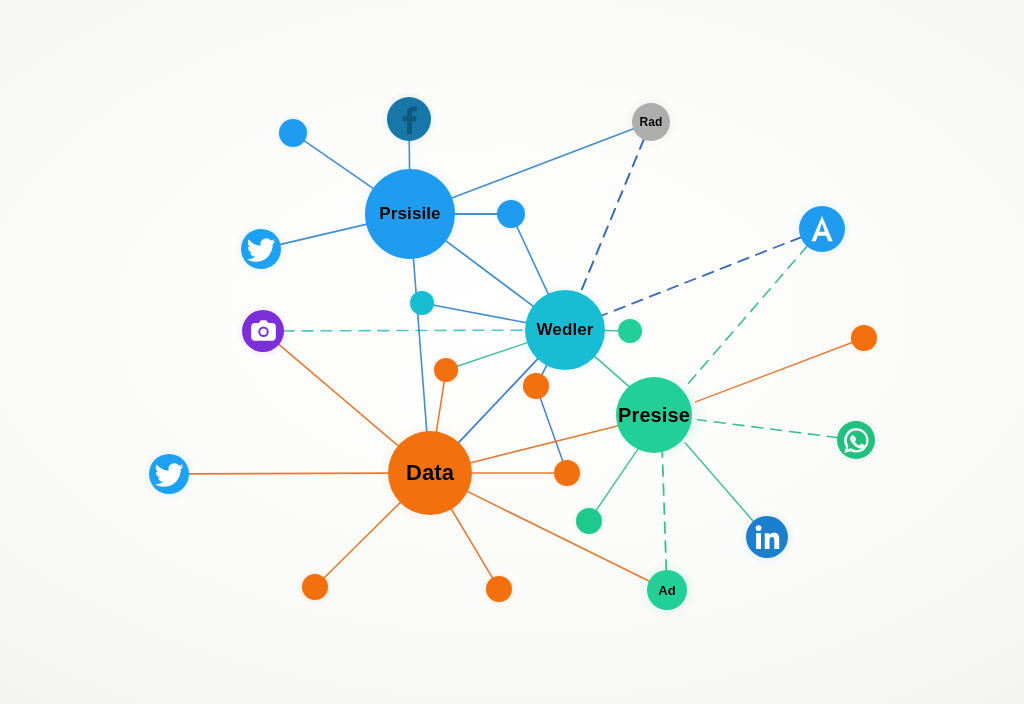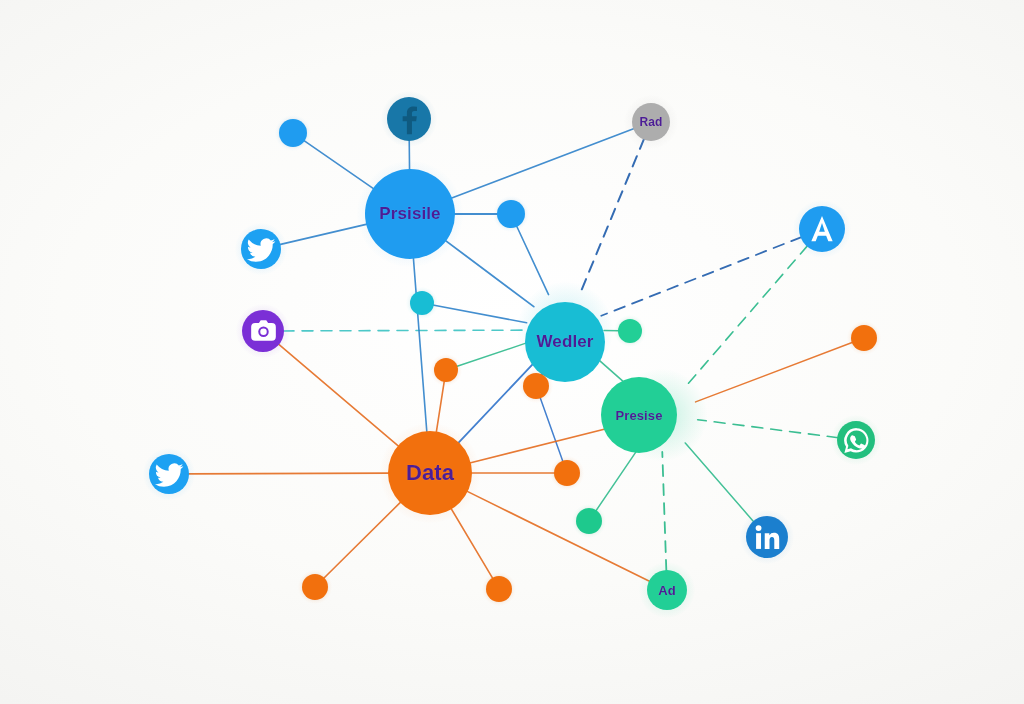--- a/index.html
+++ b/index.html
@@ -30,21 +30,21 @@
   .node {
     position: absolute;
     border-radius: 50%;
     display: flex;
     align-items: center;
     justify-content: center;
     box-sizing: border-box;
     transform: translate(-50%, -50%);
   }
   .hub-node {
-    color: #4c1d95;
+    color: #000000;
     font-weight: bold;
     letter-spacing: 0.1px;
     text-shadow: 0 0 1px rgba(255,255,255,0.25);
   }
   .hub-label {
     pointer-events: none;
     white-space: nowrap;
   }
   .icon-node svg { display: block; }
   .dot-node { box-shadow: 0 0 3px rgba(0,0,0,0.05); }
@@ -92,25 +92,25 @@
       <line x1="450.9601563691695" y1="508.23736433077767" x2="492.86532008707235" y2="578.6866250739188" stroke="#e4691a" stroke-width="1.6" stroke-linecap="round" opacity="0.88"></line>
       <line x1="466.76411609027195" y1="491.1493737660836" x2="649.962970592313" y2="581.5893145962051" stroke="#e4691a" stroke-width="1.6" stroke-linecap="round" opacity="0.88"></line>
       <line x1="426.8433742313136" y1="432.1216962955107" x2="413.3875983859074" y2="257.8693990975007" stroke="#2a7fc9" stroke-width="1.6" stroke-linecap="round" opacity="0.88"></line>
     </svg>
   <div id="nodes-layer">
       <div class="glow" style="left: 410px; top: 214px; width: 106px; height: 106px; background: radial-gradient(circle, rgba(31, 156, 240, 0.267) 0%, rgba(31, 156, 240, 0.094) 45%, rgba(255, 255, 255, 0) 72%);"></div>
       <div class="node hub-node" style="left: 410px; top: 214px; width: 90px; height: 90px; background: rgb(31, 156, 240); font-size: 17px;">
         <span class="hub-label">Prsisile</span>
       </div>
       <div class="glow" style="left: 565px; top: 330px; width: 96px; height: 96px; background: radial-gradient(circle, rgba(24, 189, 212, 0.267) 0%, rgba(24, 189, 212, 0.094) 45%, rgba(255, 255, 255, 0) 72%);"></div>
-      <div class="node hub-node" style="left: 565px; top: 342px; width: 80px; height: 80px; background: rgb(24, 189, 212); font-size: 17px;">
+      <div class="node hub-node" style="left: 565px; top: 330px; width: 80px; height: 80px; background: rgb(24, 189, 212); font-size: 17px;">
         <span class="hub-label">Wedler</span>
       </div>
       <div class="glow" style="left: 661px; top: 415px; width: 92px; height: 92px; background: radial-gradient(circle, rgba(34, 207, 150, 0.267) 0%, rgba(34, 207, 150, 0.094) 45%, rgba(255, 255, 255, 0) 72%);"></div>
-      <div class="node hub-node" style="left: 639px; top: 415px; width: 76px; height: 76px; background: rgb(34, 207, 150); font-size: 13px;">
+      <div class="node hub-node" style="left: 654px; top: 415px; width: 76px; height: 76px; background: rgb(34, 207, 150); font-size: 20px;">
         <span class="hub-label">Presise</span>
       </div>
       <div class="glow" style="left: 430px; top: 473px; width: 100px; height: 100px; background: radial-gradient(circle, rgba(242, 112, 13, 0.267) 0%, rgba(242, 112, 13, 0.094) 45%, rgba(255, 255, 255, 0) 72%);"></div>
       <div class="node hub-node" style="left: 430px; top: 473px; width: 84px; height: 84px; background: rgb(242, 112, 13); font-size: 22px;">
         <span class="hub-label">Data</span>
       </div>
       <div class="glow" style="left: 651px; top: 122px; width: 54px; height: 54px; background: radial-gradient(circle, rgba(173, 173, 173, 0.267) 0%, rgba(173, 173, 173, 0.094) 45%, rgba(255, 255, 255, 0) 72%);"></div>
       <div class="node hub-node" style="left: 651px; top: 122px; width: 38px; height: 38px; background: rgb(173, 173, 173); font-size: 12px;">
         <span class="hub-label">Rad</span>
       </div>

